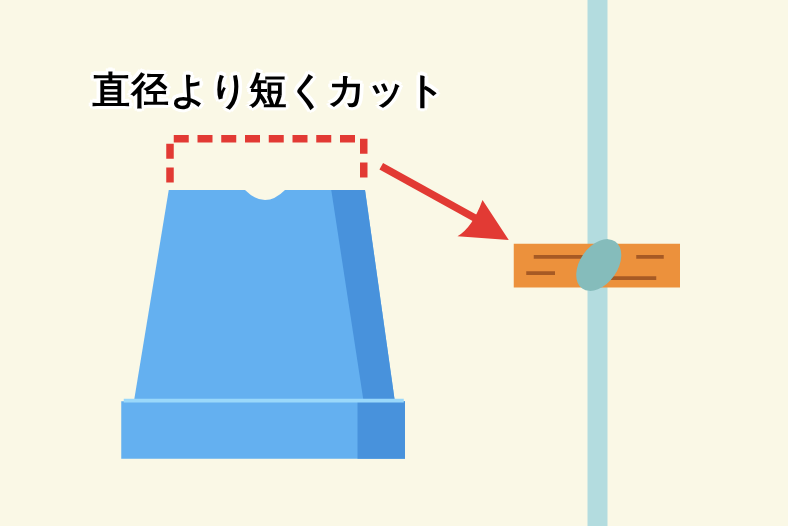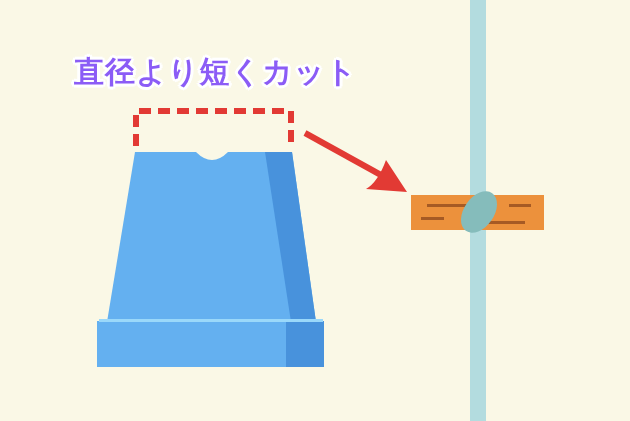--- a/index.html
+++ b/index.html
@@ -1,17 +1,17 @@
 <!DOCTYPE html>
 <html><head>
 <meta charset="utf-8">
 <style>
   html, body { margin:0; padding:0; }
   body { width:630px; height:421px; background:#faf8e6; position:relative; overflow:hidden; font-family:"DejaVu Sans", sans-serif; }
-  .title { position:absolute; left:74px; top:52px; font-size:30px; font-weight:bold; color:#8b5cf6; letter-spacing:1px;
+  .title { position:absolute; left:74px; top:52px; font-size:30px; font-weight:bold; color:#000000; letter-spacing:1px;
     text-shadow: 0 0 4px #fff, 2px 2px 0 #fff, -2px -2px 0 #fff, 2px -2px 0 #fff, -2px 2px 0 #fff, 0 3px 0 #fff, 3px 0 0 #fff, -3px 0 0 #fff, 0 -3px 0 #fff; }
   svg { position:absolute; left:0; top:0; }
 </style>
 </head>
 <body>
 
 <div class="title">直径より短くカット</div>
 
 <svg width="630" height="421" viewBox="0 0 630 421">
 

